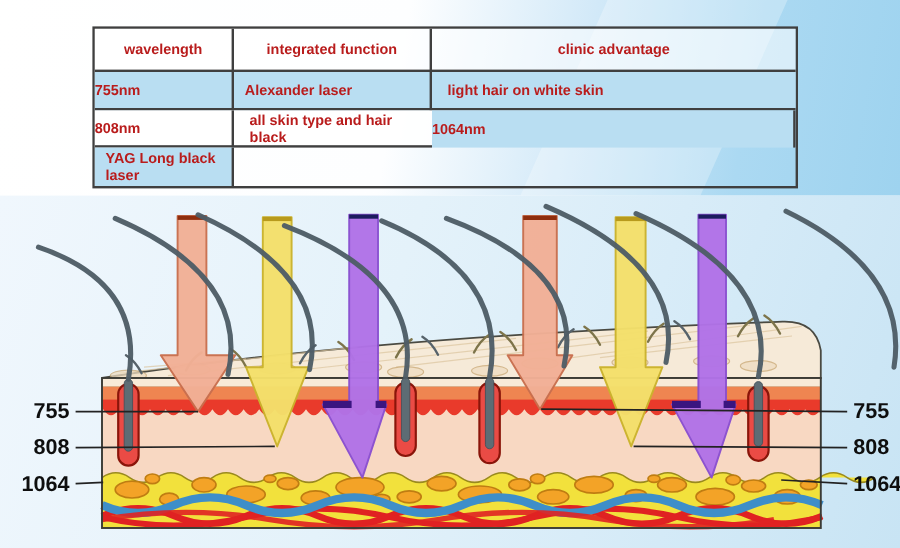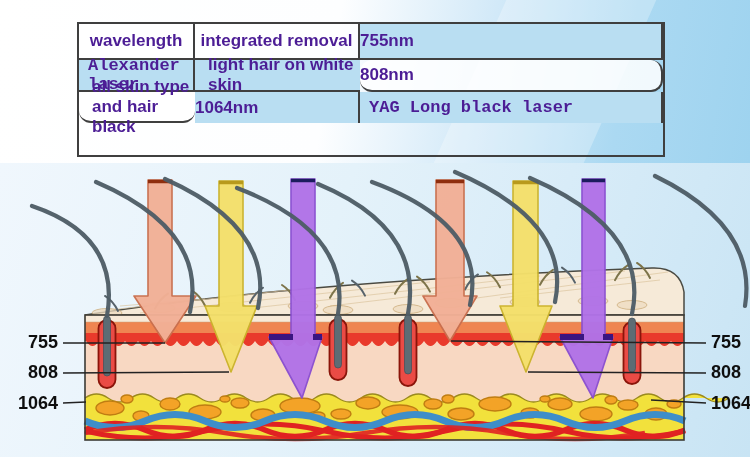--- a/index.html
+++ b/index.html
@@ -5,47 +5,50 @@
   html,body{margin:0;padding:0;}
   body{width:750px;height:457px;font-family:"Liberation Sans",sans-serif;}
   .stage{position:relative;width:750px;height:457px;overflow:hidden;}
   .bg-top{position:absolute;left:0;top:0;width:750px;height:163px;
     background:linear-gradient(100deg,#ffffff 0%,#fdfeff 44%,#d2e9f8 64%,#abd9f2 82%,#9ed3ef 100%);}
   .streak{position:absolute;top:0;width:150px;height:163px;background:rgba(255,255,255,.28);transform:skewX(-24deg);}
   .bg-bottom{position:absolute;left:0;top:163px;width:750px;height:294px;
     background:linear-gradient(108deg,#f0f7fd 0%,#e4f2fa 42%,#d8ecf8 68%,#c8e4f4 100%);}
   .tbl{position:absolute;left:77px;top:22px;width:584px;border:2px solid #3f3f3f;
     display:grid;grid-template-columns:116px 165px 1fr;grid-template-rows:36px 32px 31px 32px;
-    font-size:17px;font-weight:bold;color:#4c1d95;}
+    font-size:12px;font-weight:bold;color:#b91c1c;}
   .tbl .cell{display:flex;align-items:center;border-right:2px solid #3f3f3f;border-bottom:2px solid #3f3f3f;}
   .tbl .cell.last-col{border-right:none;}
   .tbl .cell.last-row{border-bottom:none;}
   .tbl .hd{justify-content:center;background:rgba(255,255,255,.55);}
   .tbl .blue{background:#b9def2;}
-  .tbl .white{background:rgba(255,255,255,.85);border-radius:12px;}
+  .tbl .white{background:rgba(255,255,255,.85);}
   .tbl .center{justify-content:flex-start;}
-  .tbl .padl{padding-left:9px;font-family:Liberation Mono, monospace;}
+  .tbl .padl{padding-left:9px;}
   .tbl .padl2{padding-left:13px;}
   svg.diagram{position:absolute;left:0;top:0;width:750px;height:457px;}
   .dl{font-family:"Liberation Sans",sans-serif;font-size:18px;font-weight:bold;fill:#0e0e0e;}
 </style>
 </head>
 <body>
 
 <div class="stage">
   <div class="bg-top"></div>
   <div class="streak" style="left:470px;"></div>
   <div class="bg-bottom"></div>
 
   <div class="tbl">
     <div class="cell hd">
         <span>wavelength</span>
       </div>
     <div class="cell hd">
-        <span>integrated removal</span>
+        <span>integrated function</span>
+      </div>
+    <div class="cell hd last-col">
+        <span>clinic advantage</span>
       </div>
 
     <div class="cell blue center">
         <span>755nm</span>
       </div>
     <div class="cell blue padl">
         <span>Alexander laser</span>
       </div>
     <div class="cell blue padl2 last-col">
         <span>light hair on white skin</span>

